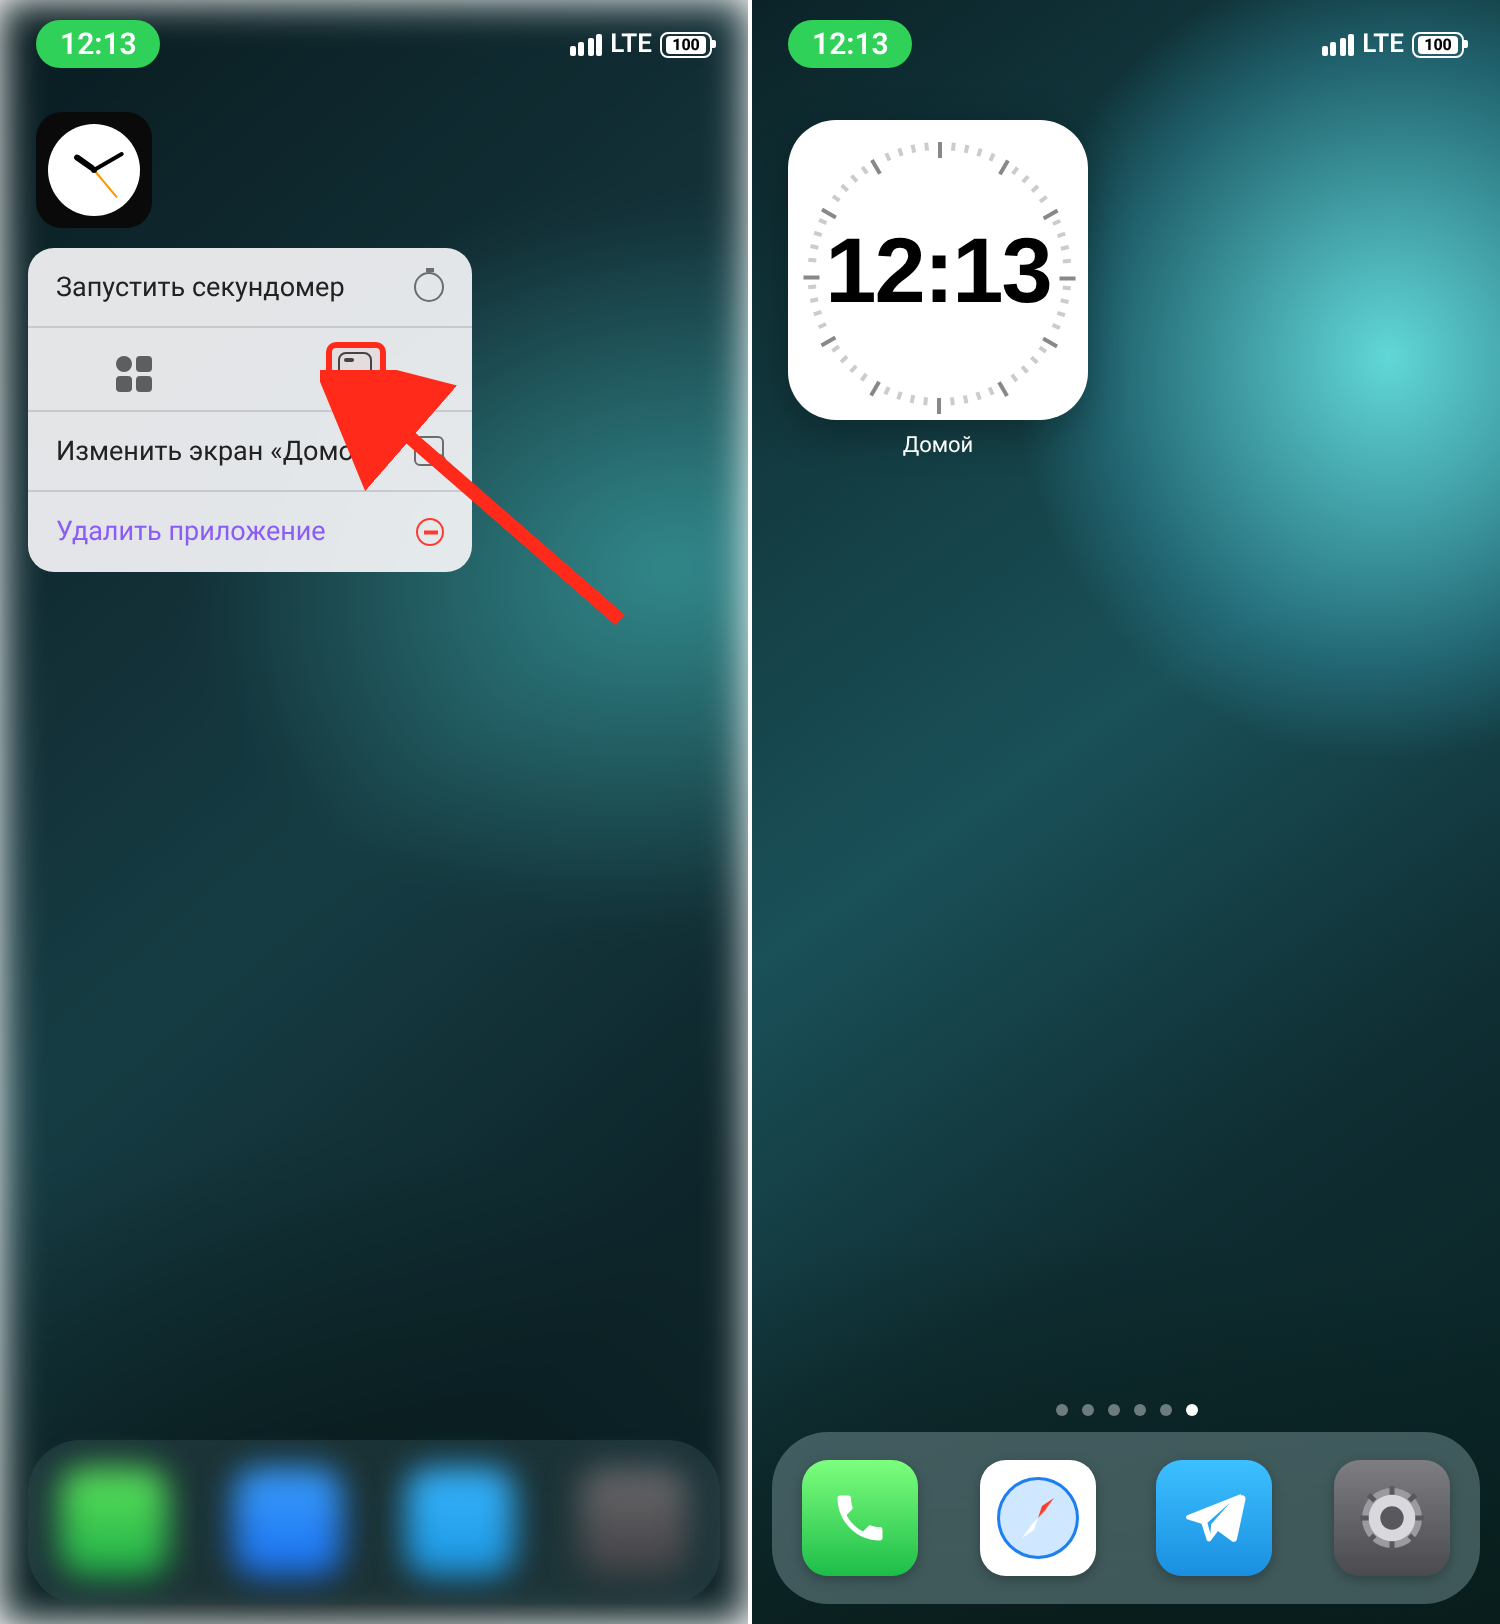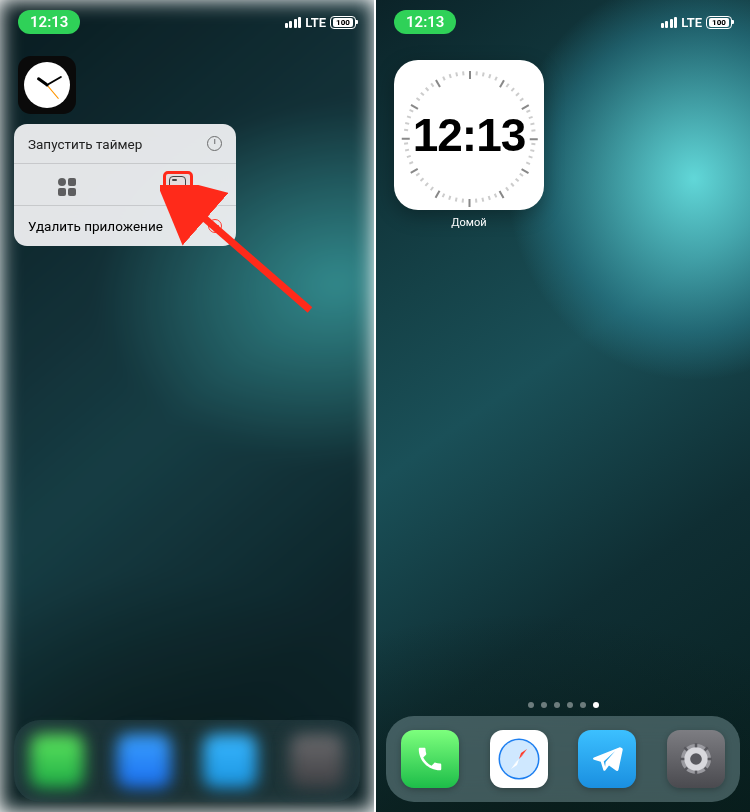--- a/index.html
+++ b/index.html
@@ -41,21 +41,21 @@
     .ctx-item{display:flex;align-items:center;justify-content:space-between;height:40px;padding:0 14px;border-bottom:0.5px solid rgba(0,0,0,0.12)}
     .ctx-item:last-child{border-bottom:none}
     .ctx-icons{display:flex;justify-content:space-around;align-items:center;height:42px;border-bottom:0.5px solid rgba(0,0,0,0.12)}
     .ic{opacity:0.75}
     .grid-ic{display:inline-grid;grid-template:8px 8px/8px 8px;gap:2px}
     .grid-ic span{background:#333;border-radius:2px}
     .grid-ic span:nth-child(1){border-radius:50%}
     .wdg-box{width:30px;height:28px;display:flex;align-items:center;justify-content:center;border:3px solid #ff2a1a;border-radius:5px;background:rgba(255,40,20,0.05)}
     .wdg-ic{width:17px;height:17px;border:1.8px solid #444;border-radius:4px;position:relative}
     .wdg-ic::before{content:'';position:absolute;left:2px;top:2px;width:5px;height:2px;background:#444;border-radius:1px}
-    .ctx-item.delete{color:#000000}
+    .ctx-item.delete{color:#8b5cf6}
     .minus-ic{width:14px;height:14px;border:1.5px solid #ff3b30;border-radius:50%;position:relative}
     .minus-ic::before{content:'';position:absolute;left:2.5px;right:2.5px;top:50%;height:1.5px;background:#ff3b30;transform:translateY(-50%)}
     
     .arrow{position:absolute;top:185px;left:160px;width:160px;height:130px;z-index:7;pointer-events:none}
     
     .dock-blur{position:absolute;bottom:10px;left:14px;right:14px;height:82px;background:rgba(60,90,95,0.35);backdrop-filter:blur(24px);border-radius:26px;z-index:2;display:flex;justify-content:space-around;align-items:center}
     .blur-app{width:54px;height:54px;border-radius:12px;filter:blur(8px)}
     .ba1{background:linear-gradient(#5de35d,#1fae46)}
     .ba2{background:linear-gradient(#3aa0ff,#1a6fef)}
     .ba3{background:linear-gradient(#38b6ff,#1b95e0)}
@@ -114,33 +114,37 @@
       <div class="clock-face">
         <div class="ck-hand ck-hour"></div>
         <div class="ck-hand ck-min"></div>
         <div class="ck-hand ck-sec"></div>
         <div class="ck-center"></div>
       </div>
     </div>
 
     <div class="ctx">
       <div class="ctx-item">
-        <span>Запустить таймер</span>
-        <span class="timer-ic ic"></span>
+        <span>Запустить секундомер</span>
+        <span class="stopw-ic ic"></span>
       </div>
       <div class="ctx-icons">
         <span class="ic"><span class="grid-ic">
               <span></span>
               <span></span>
               <span></span>
               <span></span>
             </span></span>
         <span class="wdg-box">
             <span class="wdg-ic"></span>
           </span>
+      </div>
+      <div class="ctx-item">
+        <span>Изменить экран «Домой»</span>
+        <span class="edit-home-ic ic"></span>
       </div>
       <div class="ctx-item delete">
         <span>Удалить приложение</span>
         <span class="minus-ic"></span>
       </div>
     </div>
 
     <svg class="arrow" viewBox="0 0 160 130">
       <defs>
           <marker id="ah" markerWidth="10" markerHeight="10" refX="2" refY="5" orient="auto">

